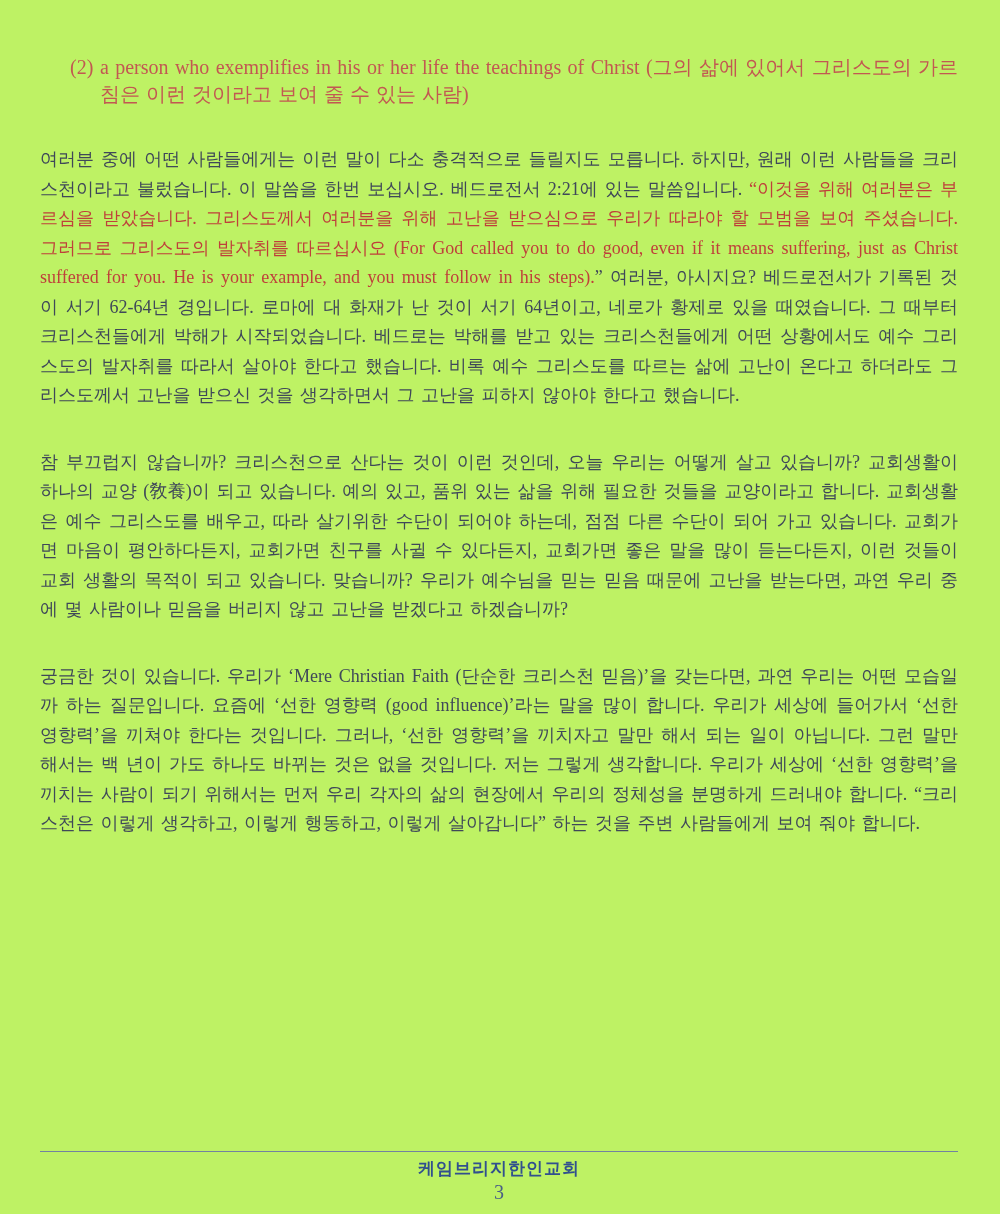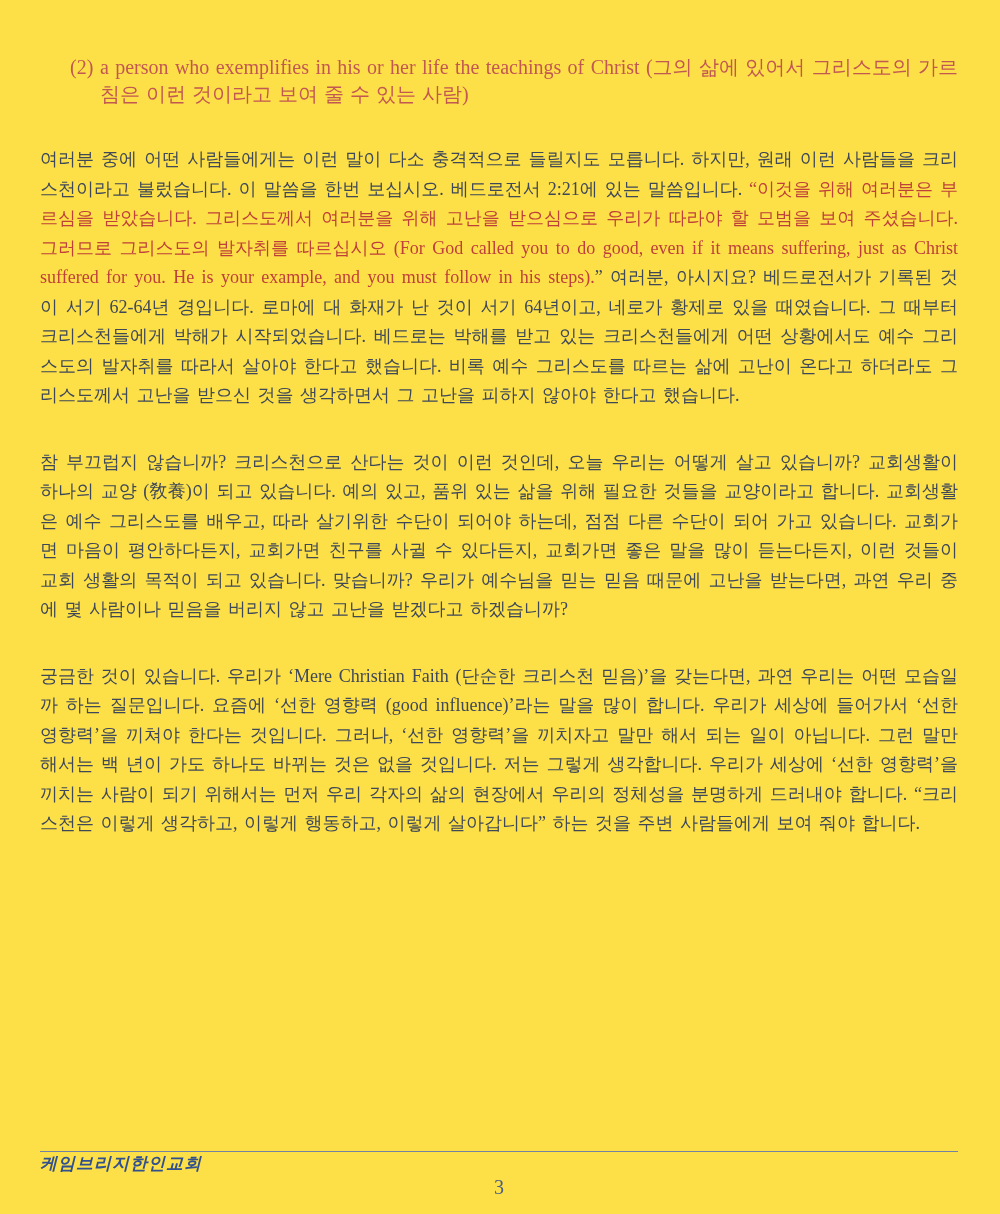--- a/index.html
+++ b/index.html
@@ -4,21 +4,21 @@
 <style>
   html, body {
     margin: 0;
     padding: 0;
     background: #ffffff;
   }
   .page {
     position: relative;
     width: 1000px;
     height: 1214px;
-    background: #fde047;
+    background: #bef264;
     font-family: "Liberation Serif", "DejaVu Serif", serif;
     overflow: hidden;
   }
   .content {
     position: absolute;
     left: 40px;
     right: 42px;
     top: 54px;
   }
   
@@ -53,26 +53,26 @@
   }
   
   .footer {
     position: absolute;
     left: 40px;
     right: 42px;
     top: 1151px;
     border-top: 1px solid var(--rule);
   }
   .church-name {
-    text-align: left;
+    margin-top: 5px;
+    text-align: center;
     font-size: 17px;
     font-weight: bold;
     color: var(--footer-blue);
     letter-spacing: 1px;
-    font-style: italic;
   }
   .page-number {
     margin-top: 1px;
     text-align: center;
     font-size: 20px;
     color: var(--page-number-blue);
   }
 </style>
 </head>
 <body>

